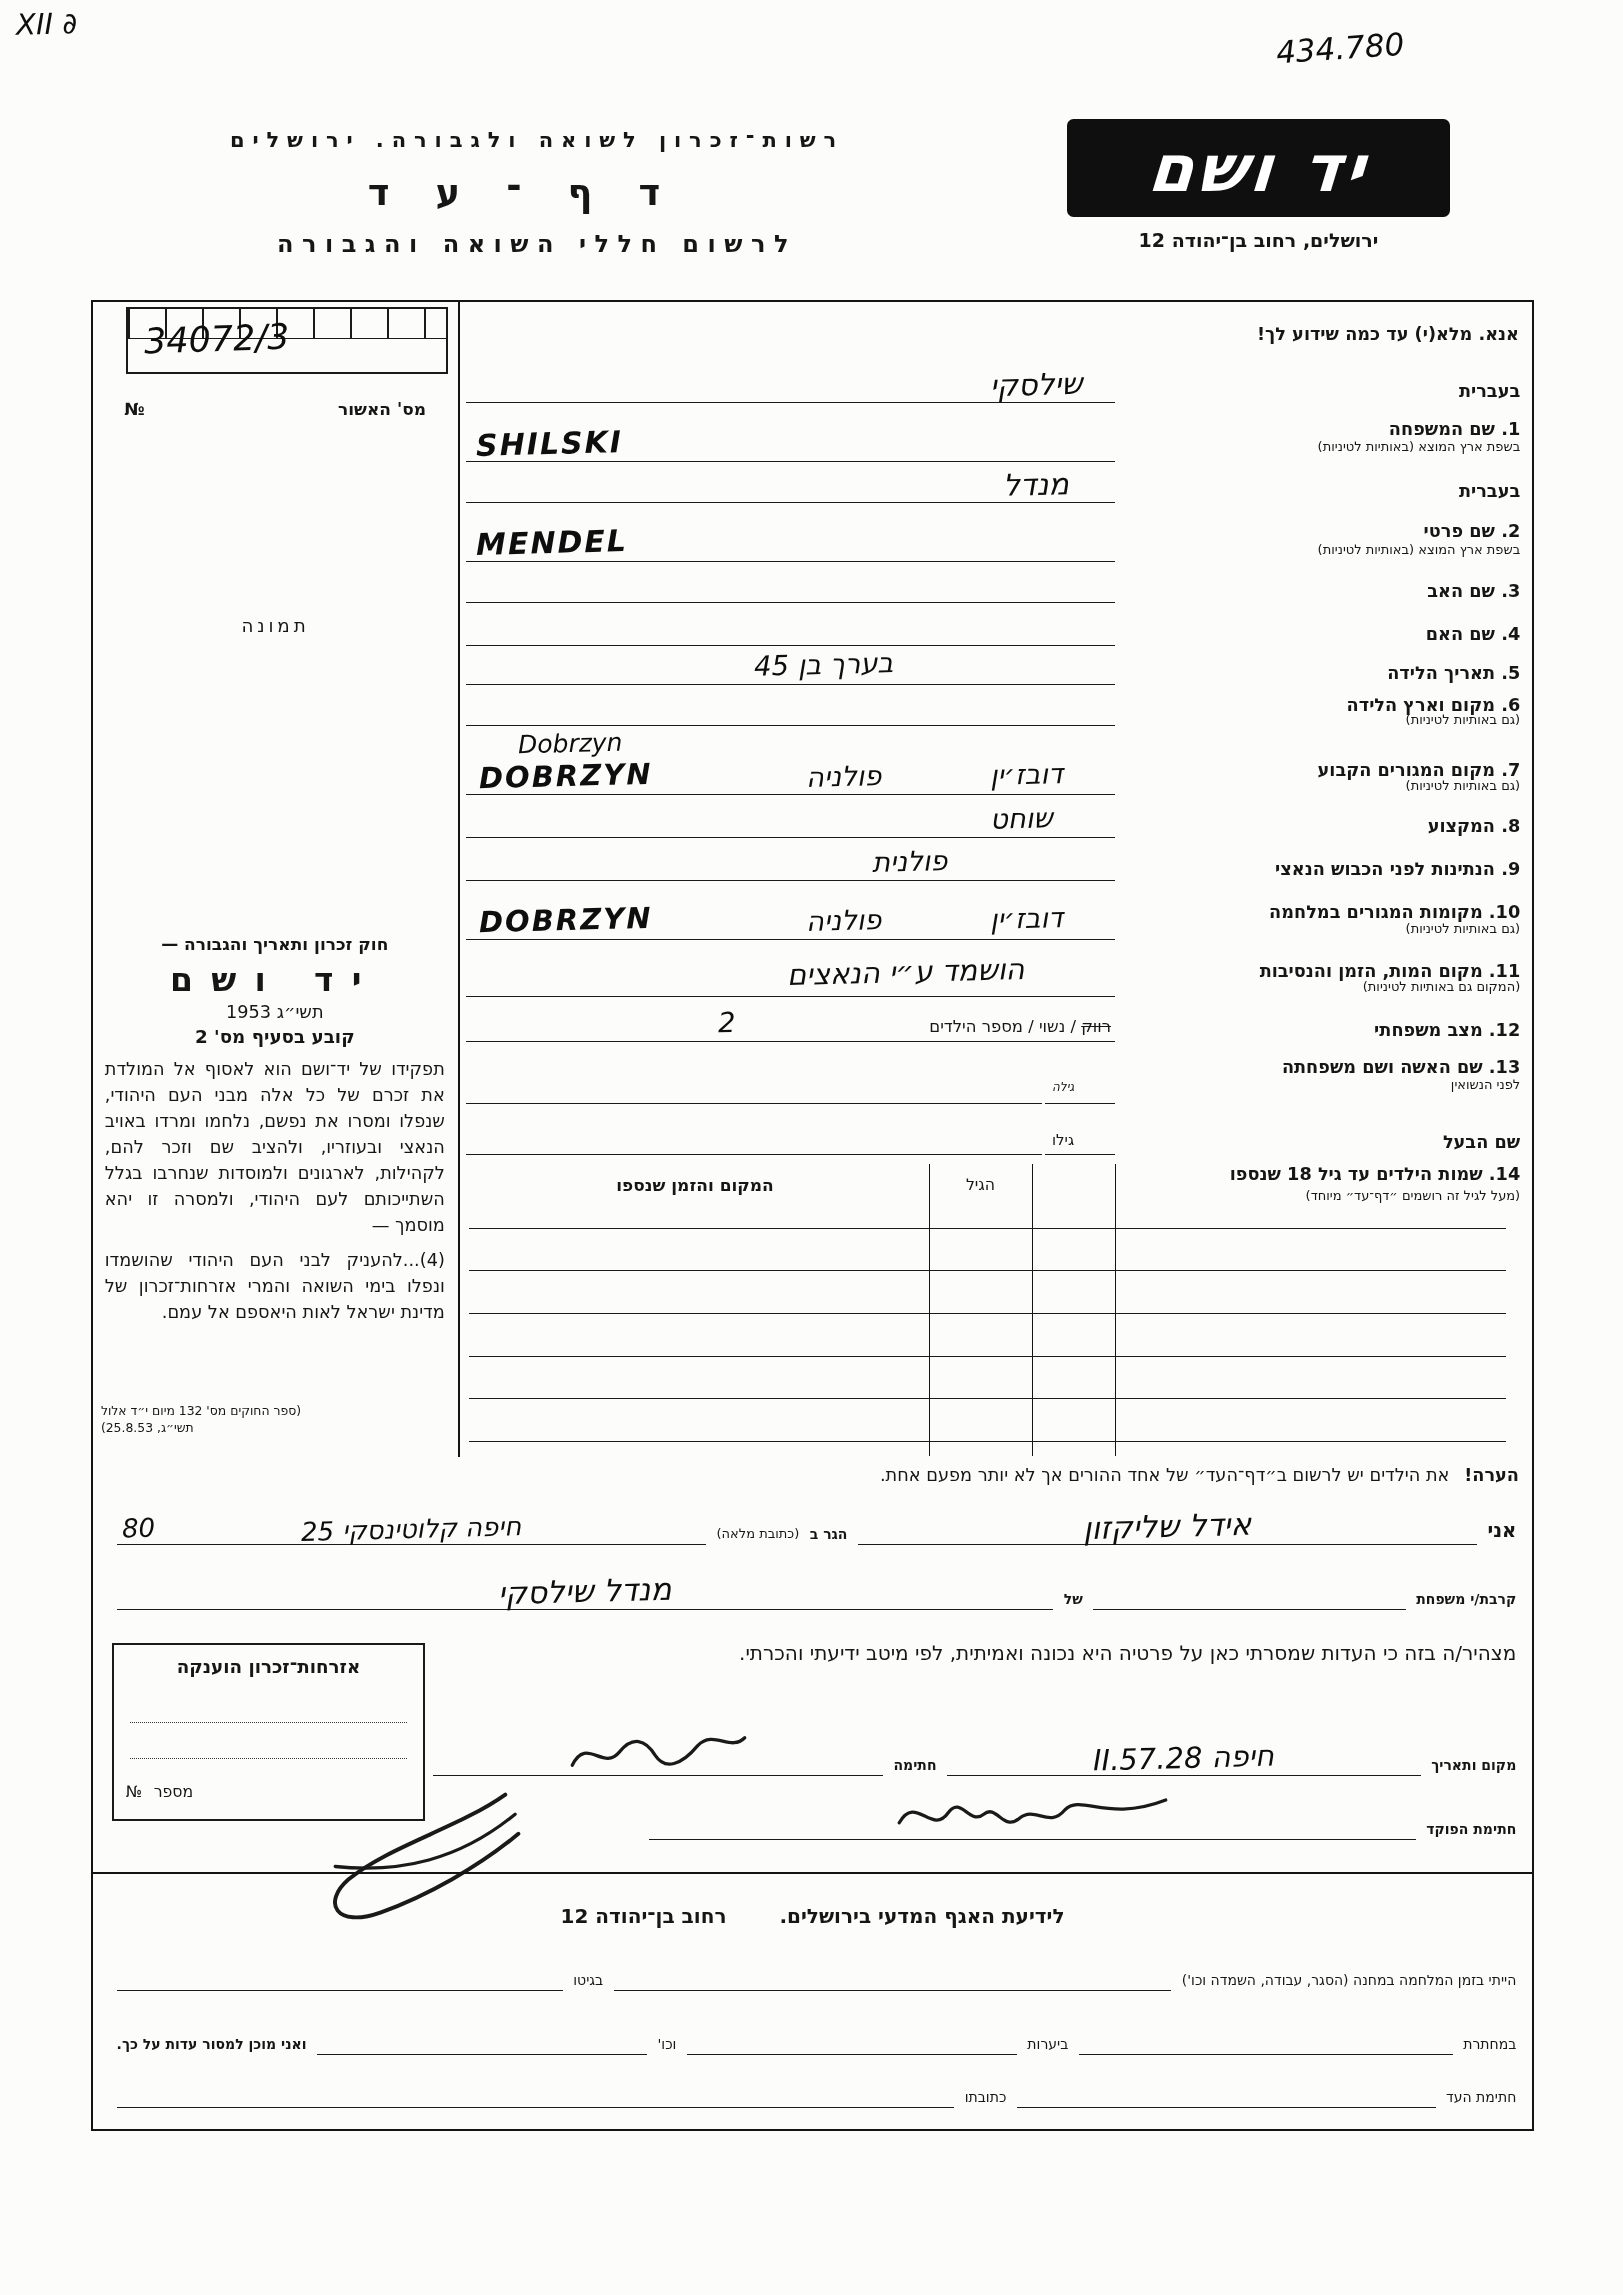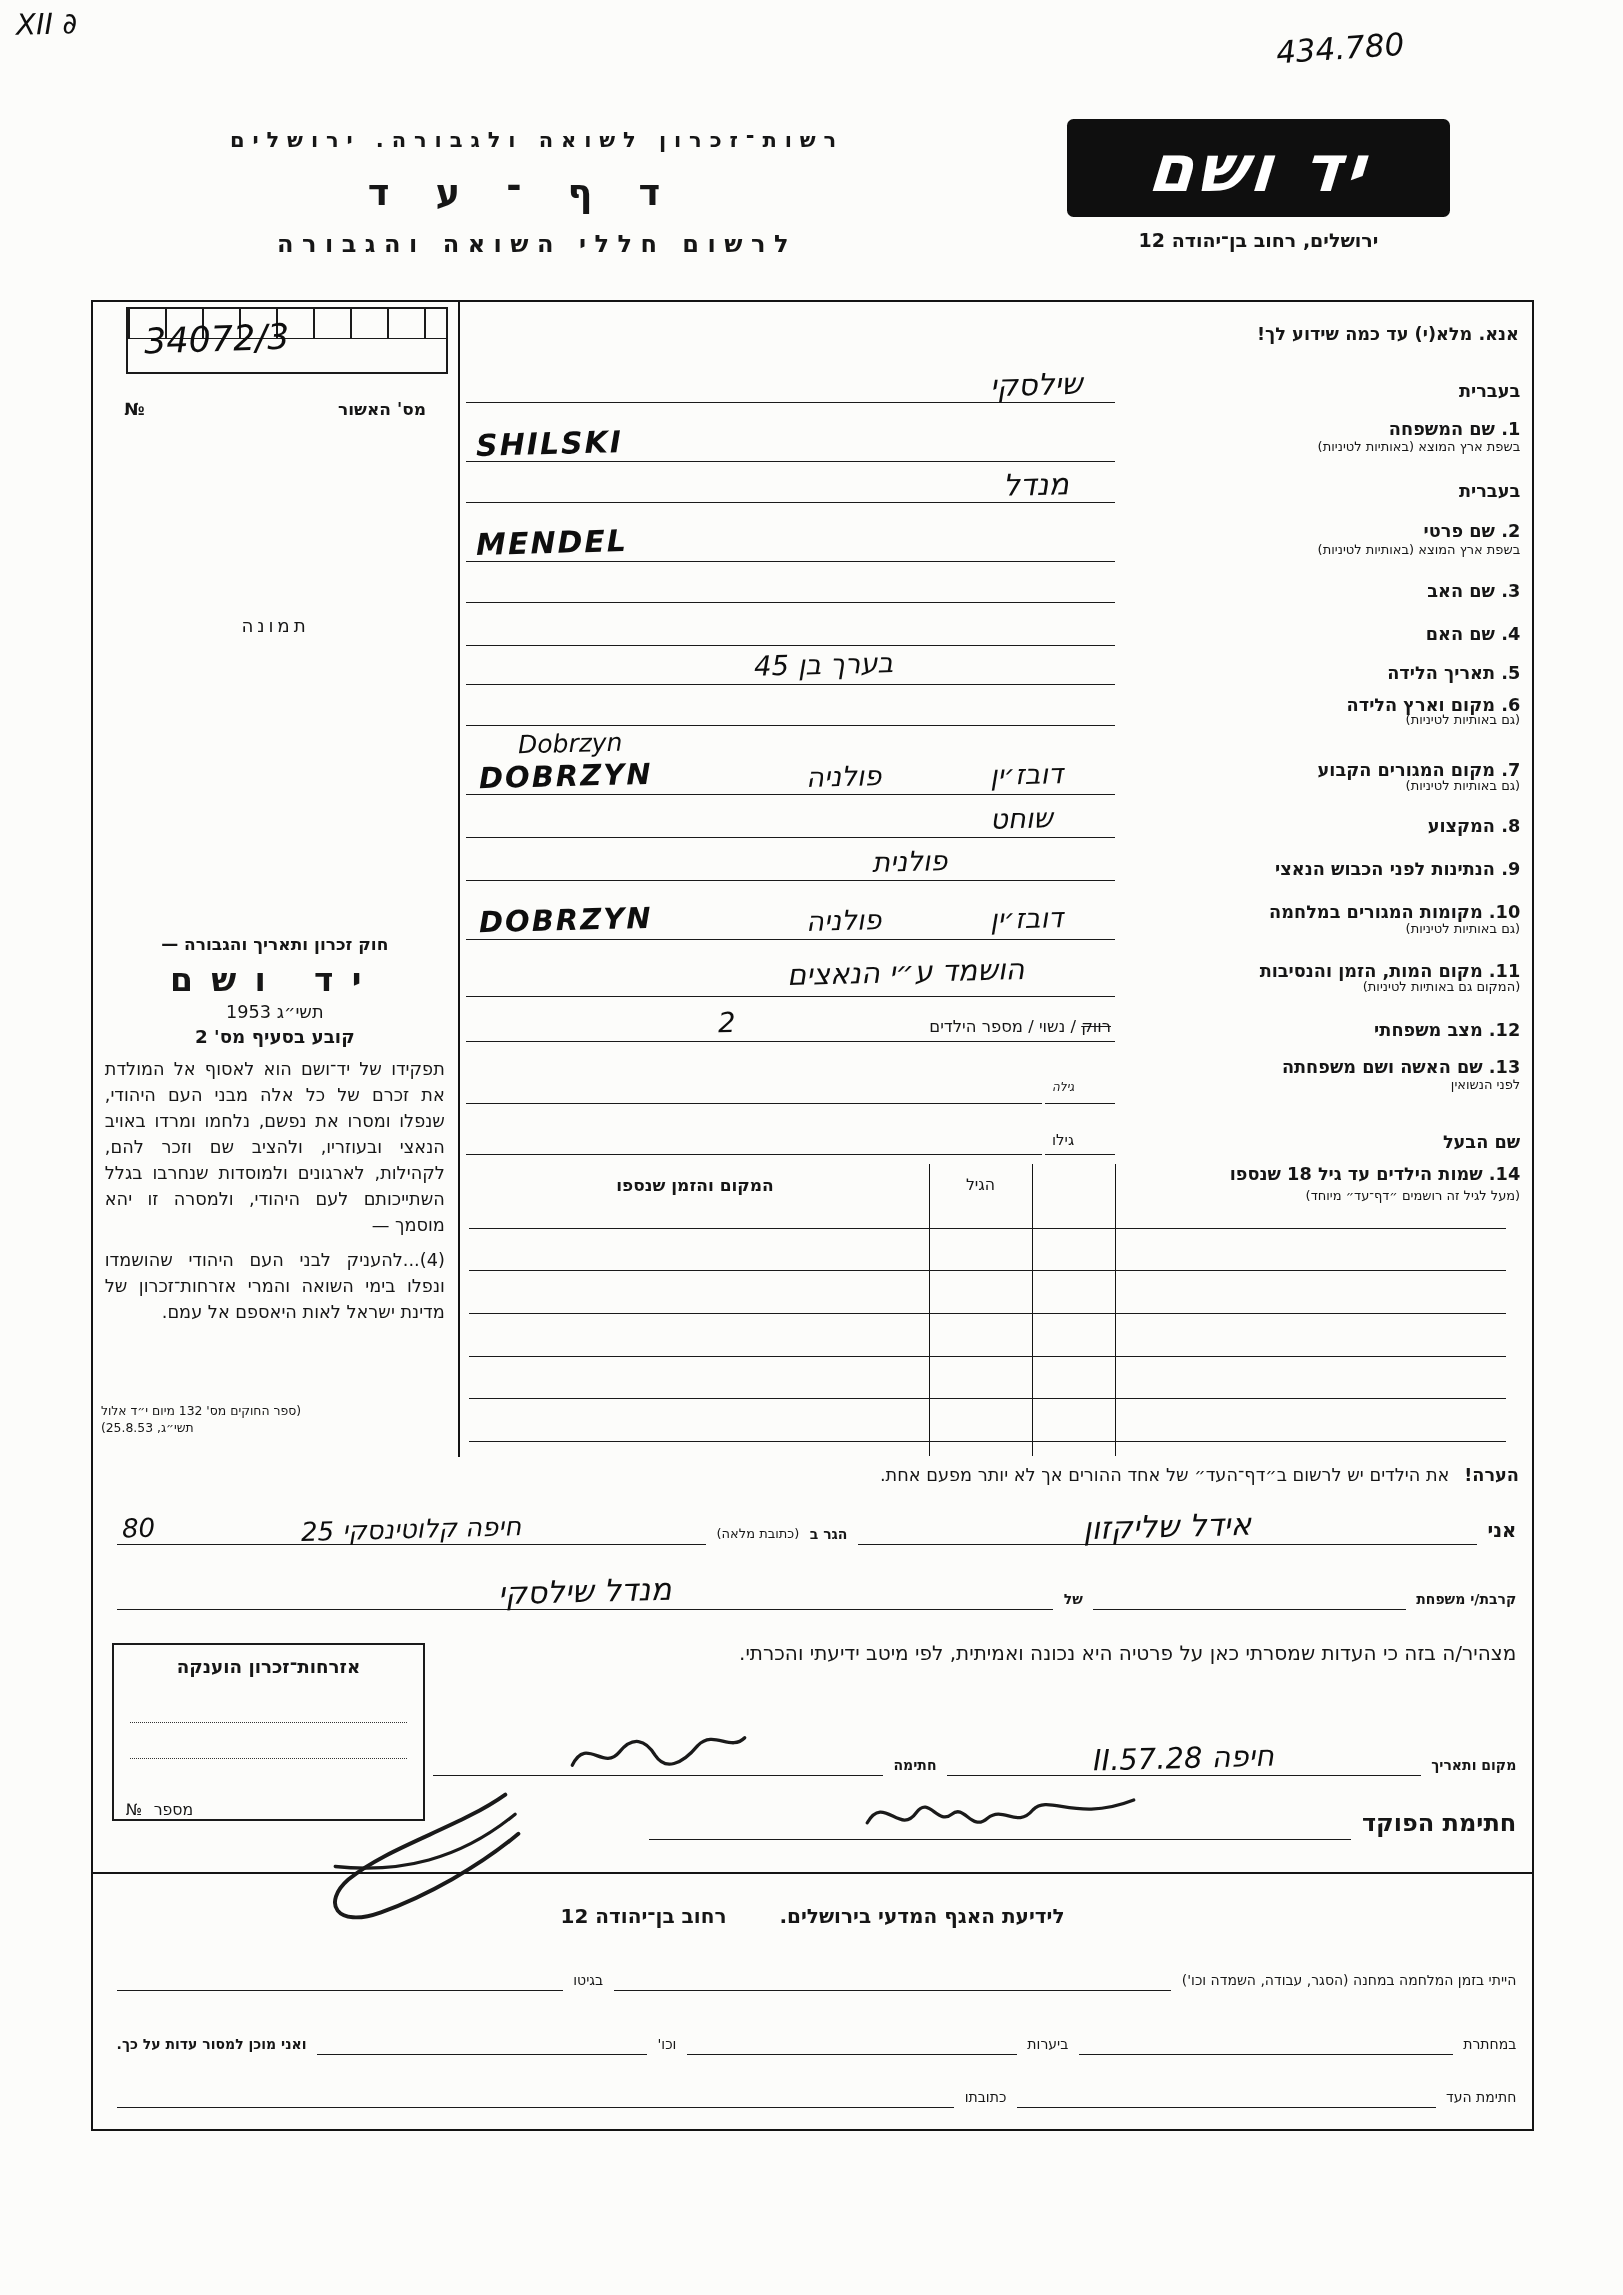--- a/index.html
+++ b/index.html
@@ -199,33 +199,33 @@
       </div>
       <span class="rlab">חתימה</span>
       <div class="fl" style="flex:0.95;">
         <svg width="183" height="49" viewBox="0 0 280 75">
           <path d="M8 60 C30 15 55 70 80 40 C100 15 120 20 135 45 C150 68 175 60 200 30 C225 5 250 40 272 18" fill="none" stroke="#1a1a1a" stroke-width="5" stroke-linecap="round"></path>
         </svg>
       </div>
     </div>
 
     <div class="frow" style="left:556px;right:15.7px;top:1483px;height:55px;">
-      <span class="rlab b" style="font-size:24px;margin-top:10px;">חתימת הפוקד</span>
+      <span class="rlab b" style="font-size:14px;margin-top:10px;">חתימת הפוקד</span>
       <div class="fl" style="flex:1;">
         <svg width="281" height="52" viewBox="0 0 430 80">
           <path d="M10 55 C35 10 60 75 85 40 C105 12 118 60 140 42 C160 25 170 70 195 48 C220 28 240 65 265 35 C290 10 330 55 420 20" fill="none" stroke="#1a1a1a" stroke-width="5" stroke-linecap="round"></path>
         </svg>
       </div>
     </div>
 
     <div class="abs" style="left:19px;top:1341px;width:309px;height:174px;border:2px solid #1a1a1a;">
       <div class="rtl ctr b" style="position:absolute;left:0;right:0;top:10.5px;font-size:18.3px;">אזרחות־זכרון הוענקה</div>
       <div class="dot" style="left:15.7px;right:15.7px;top:77px;"></div>
       <div class="dot" style="left:15.7px;right:15.7px;top:113px;"></div>
-      <div class="ltr" style="position:absolute;left:11.8px;bottom:0;font-size:15.7px;">
+      <div class="ltr" style="position:absolute;left:11.8px;bottom:18px;font-size:15.7px;">
         <span>№</span>
         <span style="margin-left:6.5px;">מספר</span>
       </div>
     </div>
 
     <svg class="abs" style="left:216px;top:1486px;" width="216" height="157" viewBox="0 0 330 240">
       <path d="M300 10 C230 60 120 90 60 140 C20 175 40 215 110 190 C180 165 260 120 320 70" fill="none" stroke="#1a1a1a" stroke-width="6" stroke-linecap="round"></path>
       <path d="M40 120 C140 130 230 110 315 40" fill="none" stroke="#1a1a1a" stroke-width="5" stroke-linecap="round"></path>
     </svg>
 

